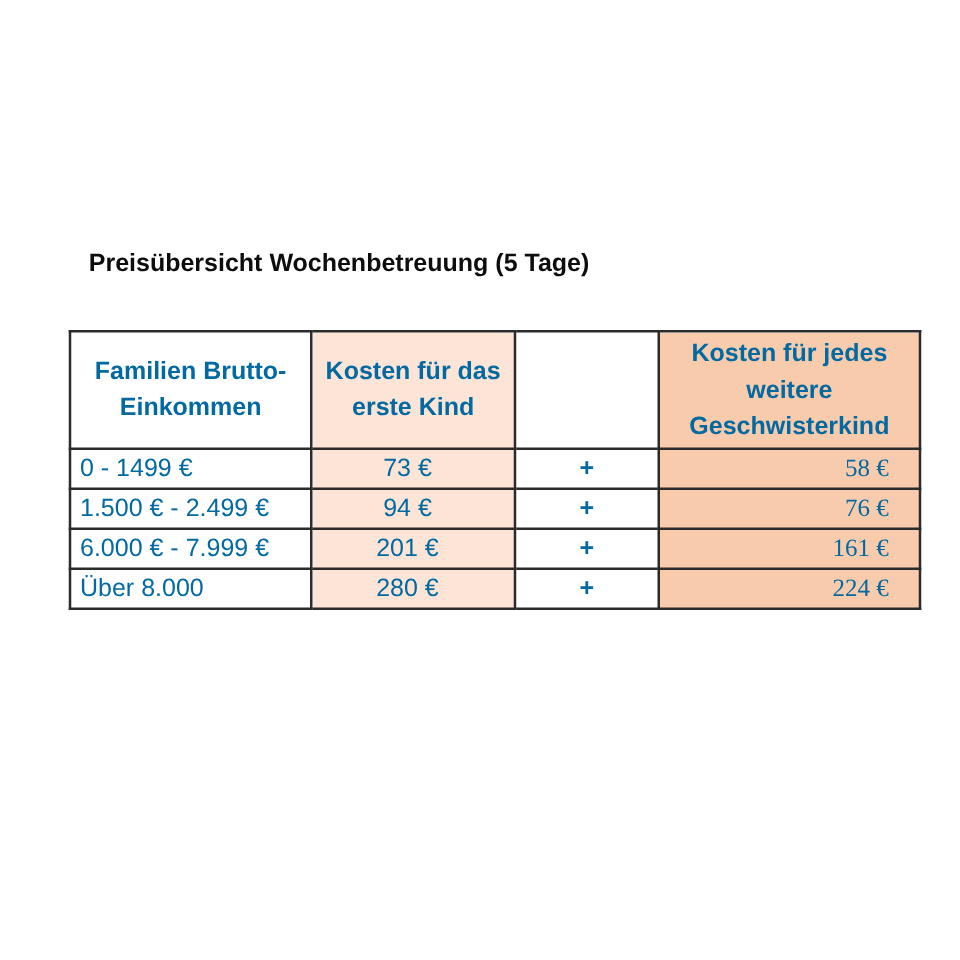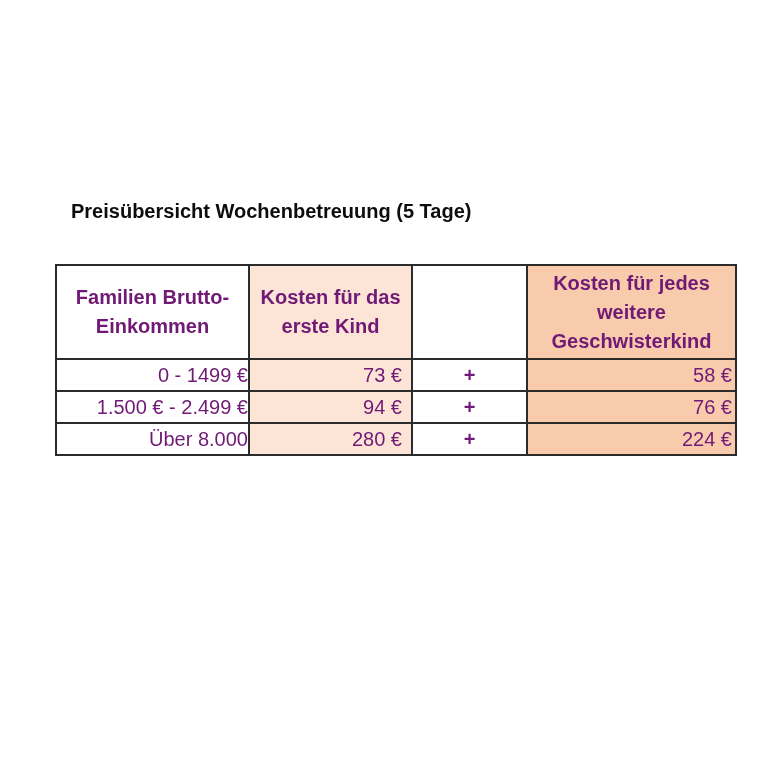--- a/index.html
+++ b/index.html
@@ -27,21 +27,21 @@
     white-space: nowrap;
   }
   table.price-table {
     position: absolute;
     left: 55px;
     top: 264px;
     width: 680px;
     border-collapse: collapse;
     table-layout: fixed;
     font-size: 20px;
-    color: #701a75;
+    color: #0369a1;
   }
   table.price-table td, table.price-table th {
     border: 2px solid var(--border, #2b2b2b);
     padding: 0;
     overflow: hidden;
   }
   col.c-income  { width: 193px; }
   col.c-first   { width: 163px; }
   col.c-plus    { width: 115px; }
   col.c-sibling { width: 209px; }
@@ -59,37 +59,38 @@
   tr.header-row th.cell-plus    { background: #ffffff; }
   tr.header-row th.cell-sibling { background: var(--sibling-bg, #f8cbad); margin-top: 17px; }
 
   tr.data-row td {
     height: 30px;
     vertical-align: middle;
     font-weight: normal;
   }
   tr.data-row td.cell-income {
     background: #ffffff;
-    text-align: right;
+    text-align: left;
     padding-left: 7px;
   }
   tr.data-row td.cell-first {
     background: var(--first-child-bg, #fce4d6);
-    text-align: right;
+    text-align: center;
     padding-right: 9px;
   }
   tr.data-row td.cell-plus {
     background: #ffffff;
     text-align: center;
     font-weight: bold;
   }
   tr.data-row td.cell-sibling {
     background: var(--sibling-bg, #f8cbad);
     text-align: right;
-    padding-right: 3px;
+    padding-right: 24px;
+    font-family: Liberation Serif, serif;
   }
 </style>
 </head>
 <body>
 
 <h1 class="page-title">Preisübersicht Wochenbetreuung (5 Tage)</h1>
 
 <table class="price-table">
   <colgroup>
     <col class="c-income">
@@ -110,19 +111,25 @@
       <td class="cell-plus">+</td>
       <td class="cell-sibling">58 €</td>
     </tr>
     <tr class="data-row">
       <td class="cell-income">1.500 € - 2.499 €</td>
       <td class="cell-first">94 €</td>
       <td class="cell-plus">+</td>
       <td class="cell-sibling">76 €</td>
     </tr>
     <tr class="data-row">
+      <td class="cell-income">6.000 € - 7.999 €</td>
+      <td class="cell-first">201 €</td>
+      <td class="cell-plus">+</td>
+      <td class="cell-sibling">161 €</td>
+    </tr>
+    <tr class="data-row">
       <td class="cell-income">Über 8.000</td>
       <td class="cell-first">280 €</td>
       <td class="cell-plus">+</td>
       <td class="cell-sibling">224 €</td>
     </tr>
   </tbody>
 </table>
 
 </body></html>

